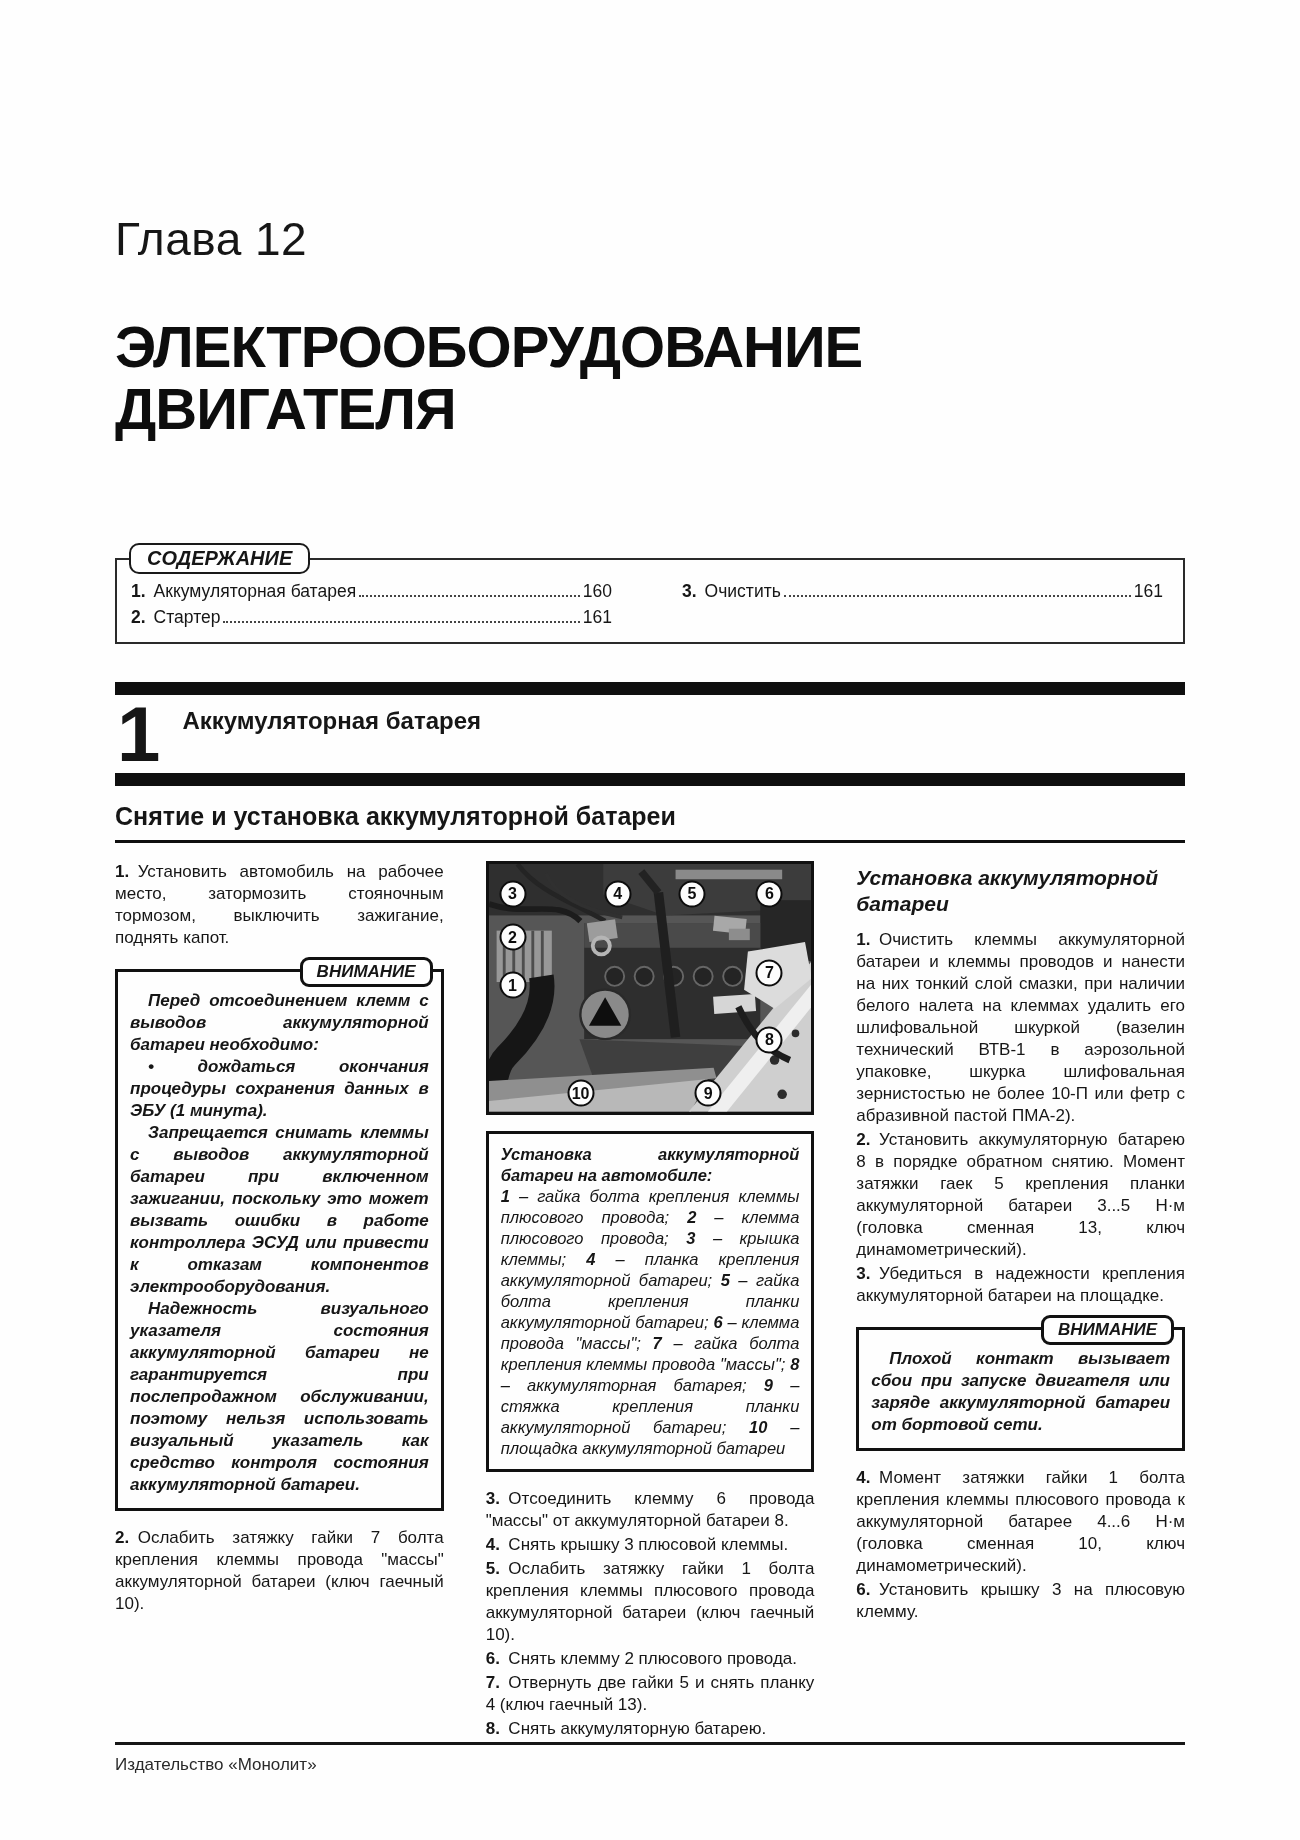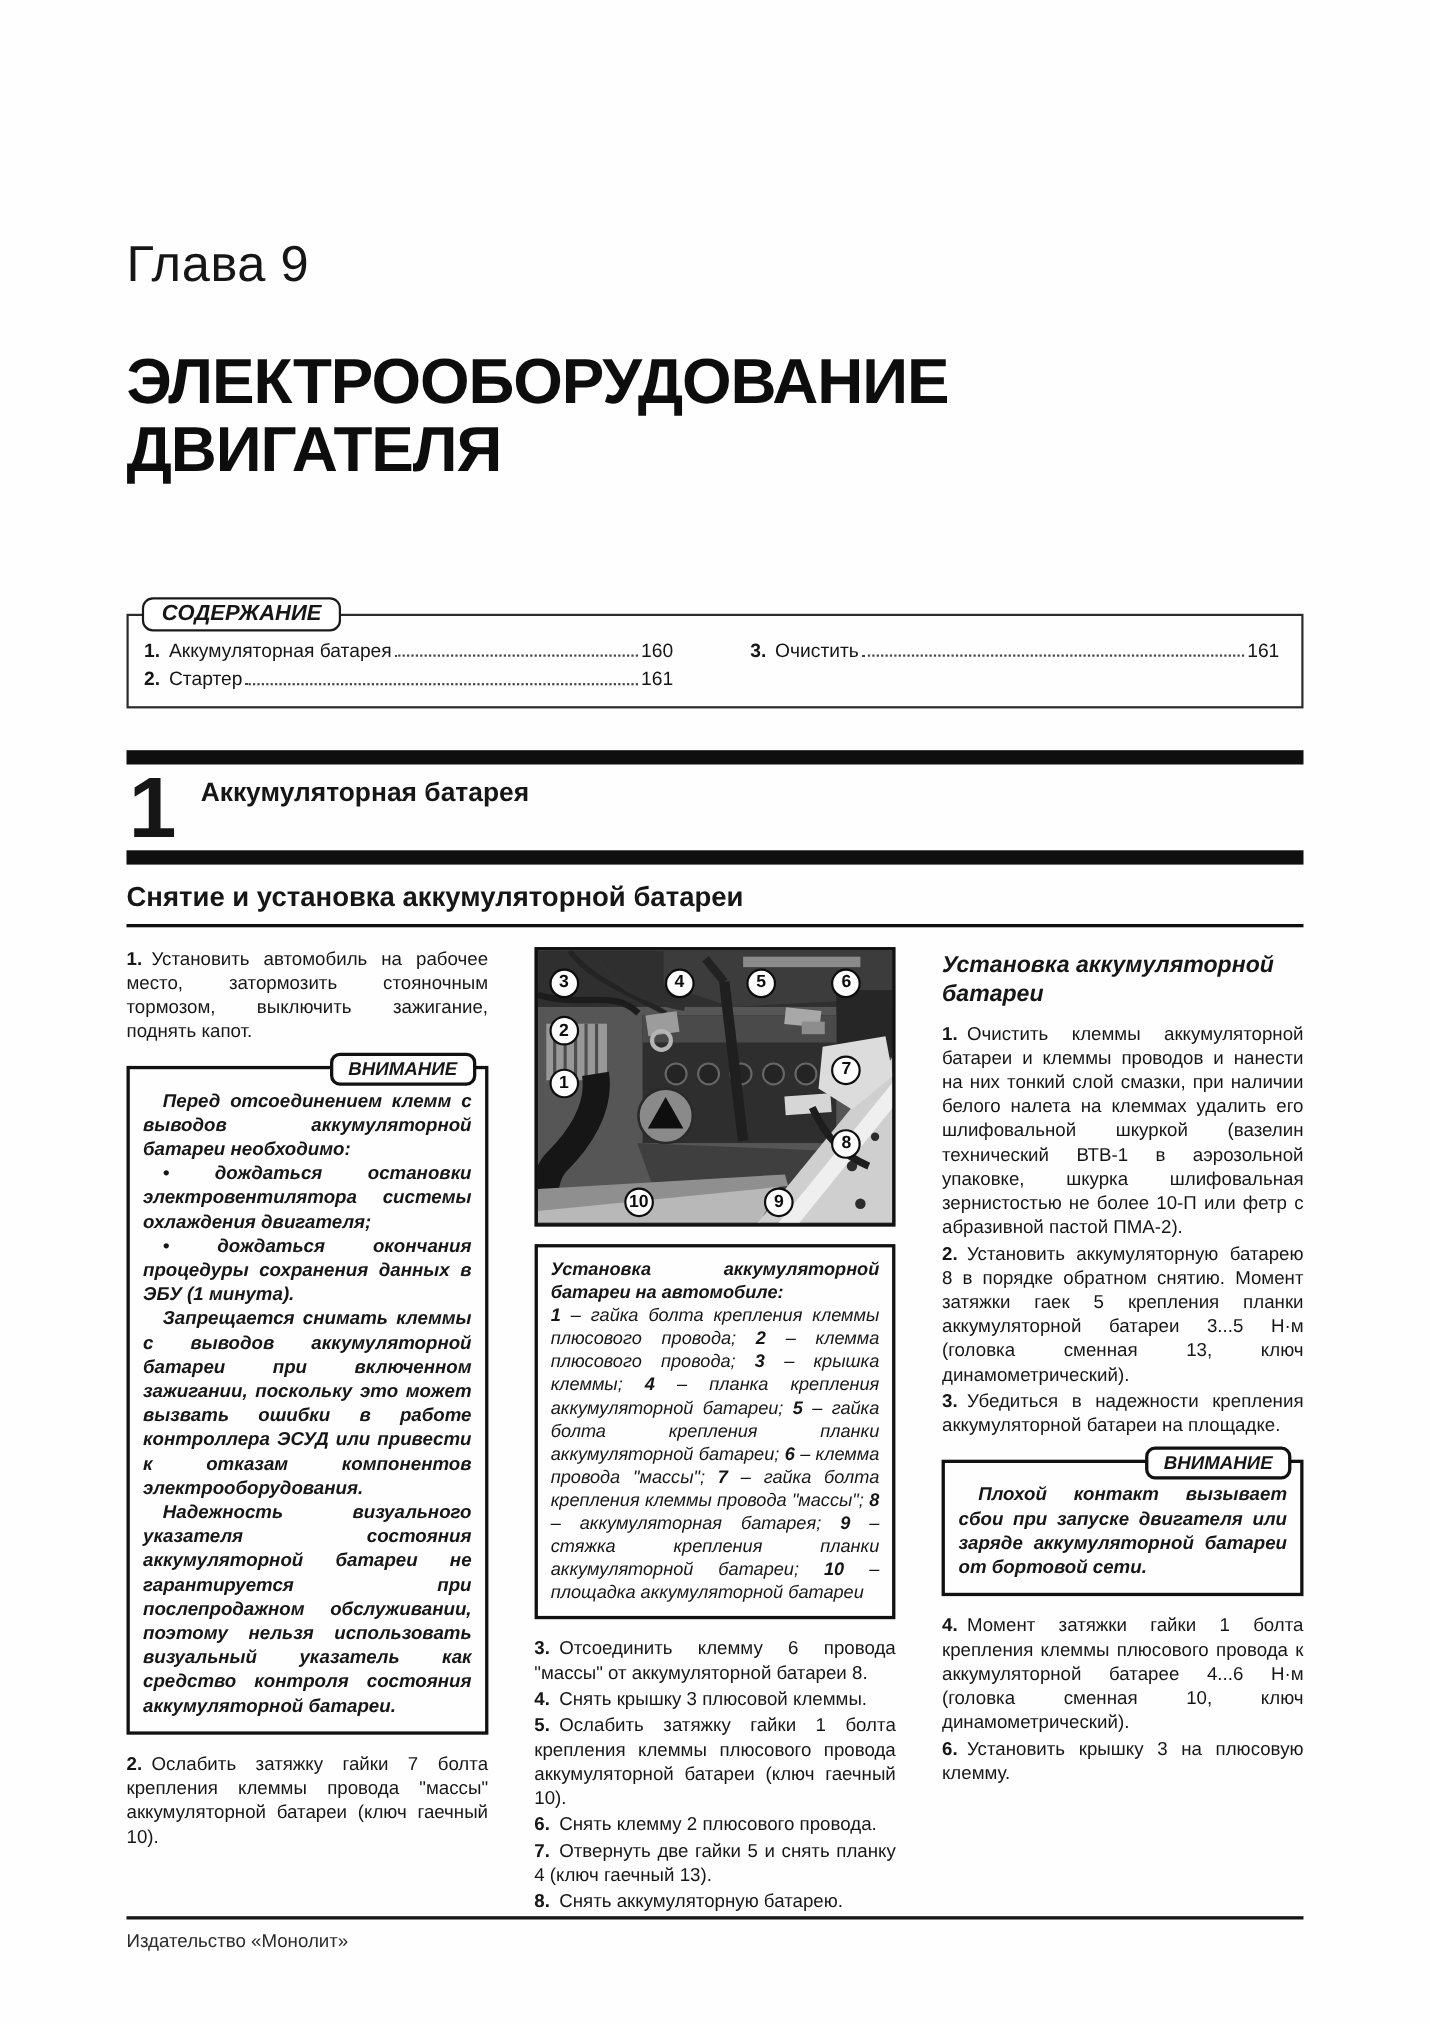--- a/index.html
+++ b/index.html
@@ -83,21 +83,21 @@
     position:absolute; left:115px; right:115px; top:1742px;
     border-top:3px solid #161616; padding-top:10px; font-size:17px; color:#2a2a2a;
   }
 </style>
 </head>
 <body>
 
 <div class="page">
   <div class="content">
 
-    <div class="chapter">Глава 9</div>
+    <div class="chapter">Глава 12</div>
 
     <h1 class="main-title"><span>ЭЛЕКТРООБОРУДОВАНИЕ</span><br><span>ДВИГАТЕЛЯ</span></h1>
 
     <div class="contents-wrap">
       <div class="contents-tab">СОДЕРЖАНИЕ</div>
       <div class="contents-box">
           <div class="toc-col">
             <div class="toc-row">
               <b class="toc-num">1.</b>
               <span class="toc-title">Аккумуляторная батарея</span>
@@ -134,21 +134,20 @@
     <div class="cols">
 
       <div class="col">
         <div>
             <p class="step"><b>1.</b> Установить автомобиль на рабочее место, затормозить стояночным тормозом, выключить зажигание, поднять капот.</p>
           </div>
         <div class="warn-box">
           <div class="warn-tab">ВНИМАНИЕ</div>
           <div class="warn-body">
               <p>Перед отсоединением клемм с выводов аккумуляторной батареи необходимо:</p>
-              <p>•  дождаться остановки электровентилятора системы охлаждения двигателя;</p>
               <p>•  дождаться окончания процедуры сохранения данных в ЭБУ (1 минута).</p>
               <p>Запрещается снимать клеммы с выводов аккумуляторной батареи при включенном зажигании, поскольку это может вызвать ошибки в работе контроллера ЭСУД или привести к отказам компонентов электрооборудования.</p>
               <p>Надежность визуального указателя состояния аккумуляторной батареи не гарантируется при послепродажном обслуживании, поэтому нельзя использовать визуальный указатель как средство контроля состояния аккумуляторной батареи.</p>
             </div>
         </div>
         <div>
             <p class="step"><b>2.</b> Ослабить затяжку гайки 7 болта крепления клеммы провода "массы" аккумуляторной батареи (ключ гаечный 10).</p>
           </div>
       </div>
 

